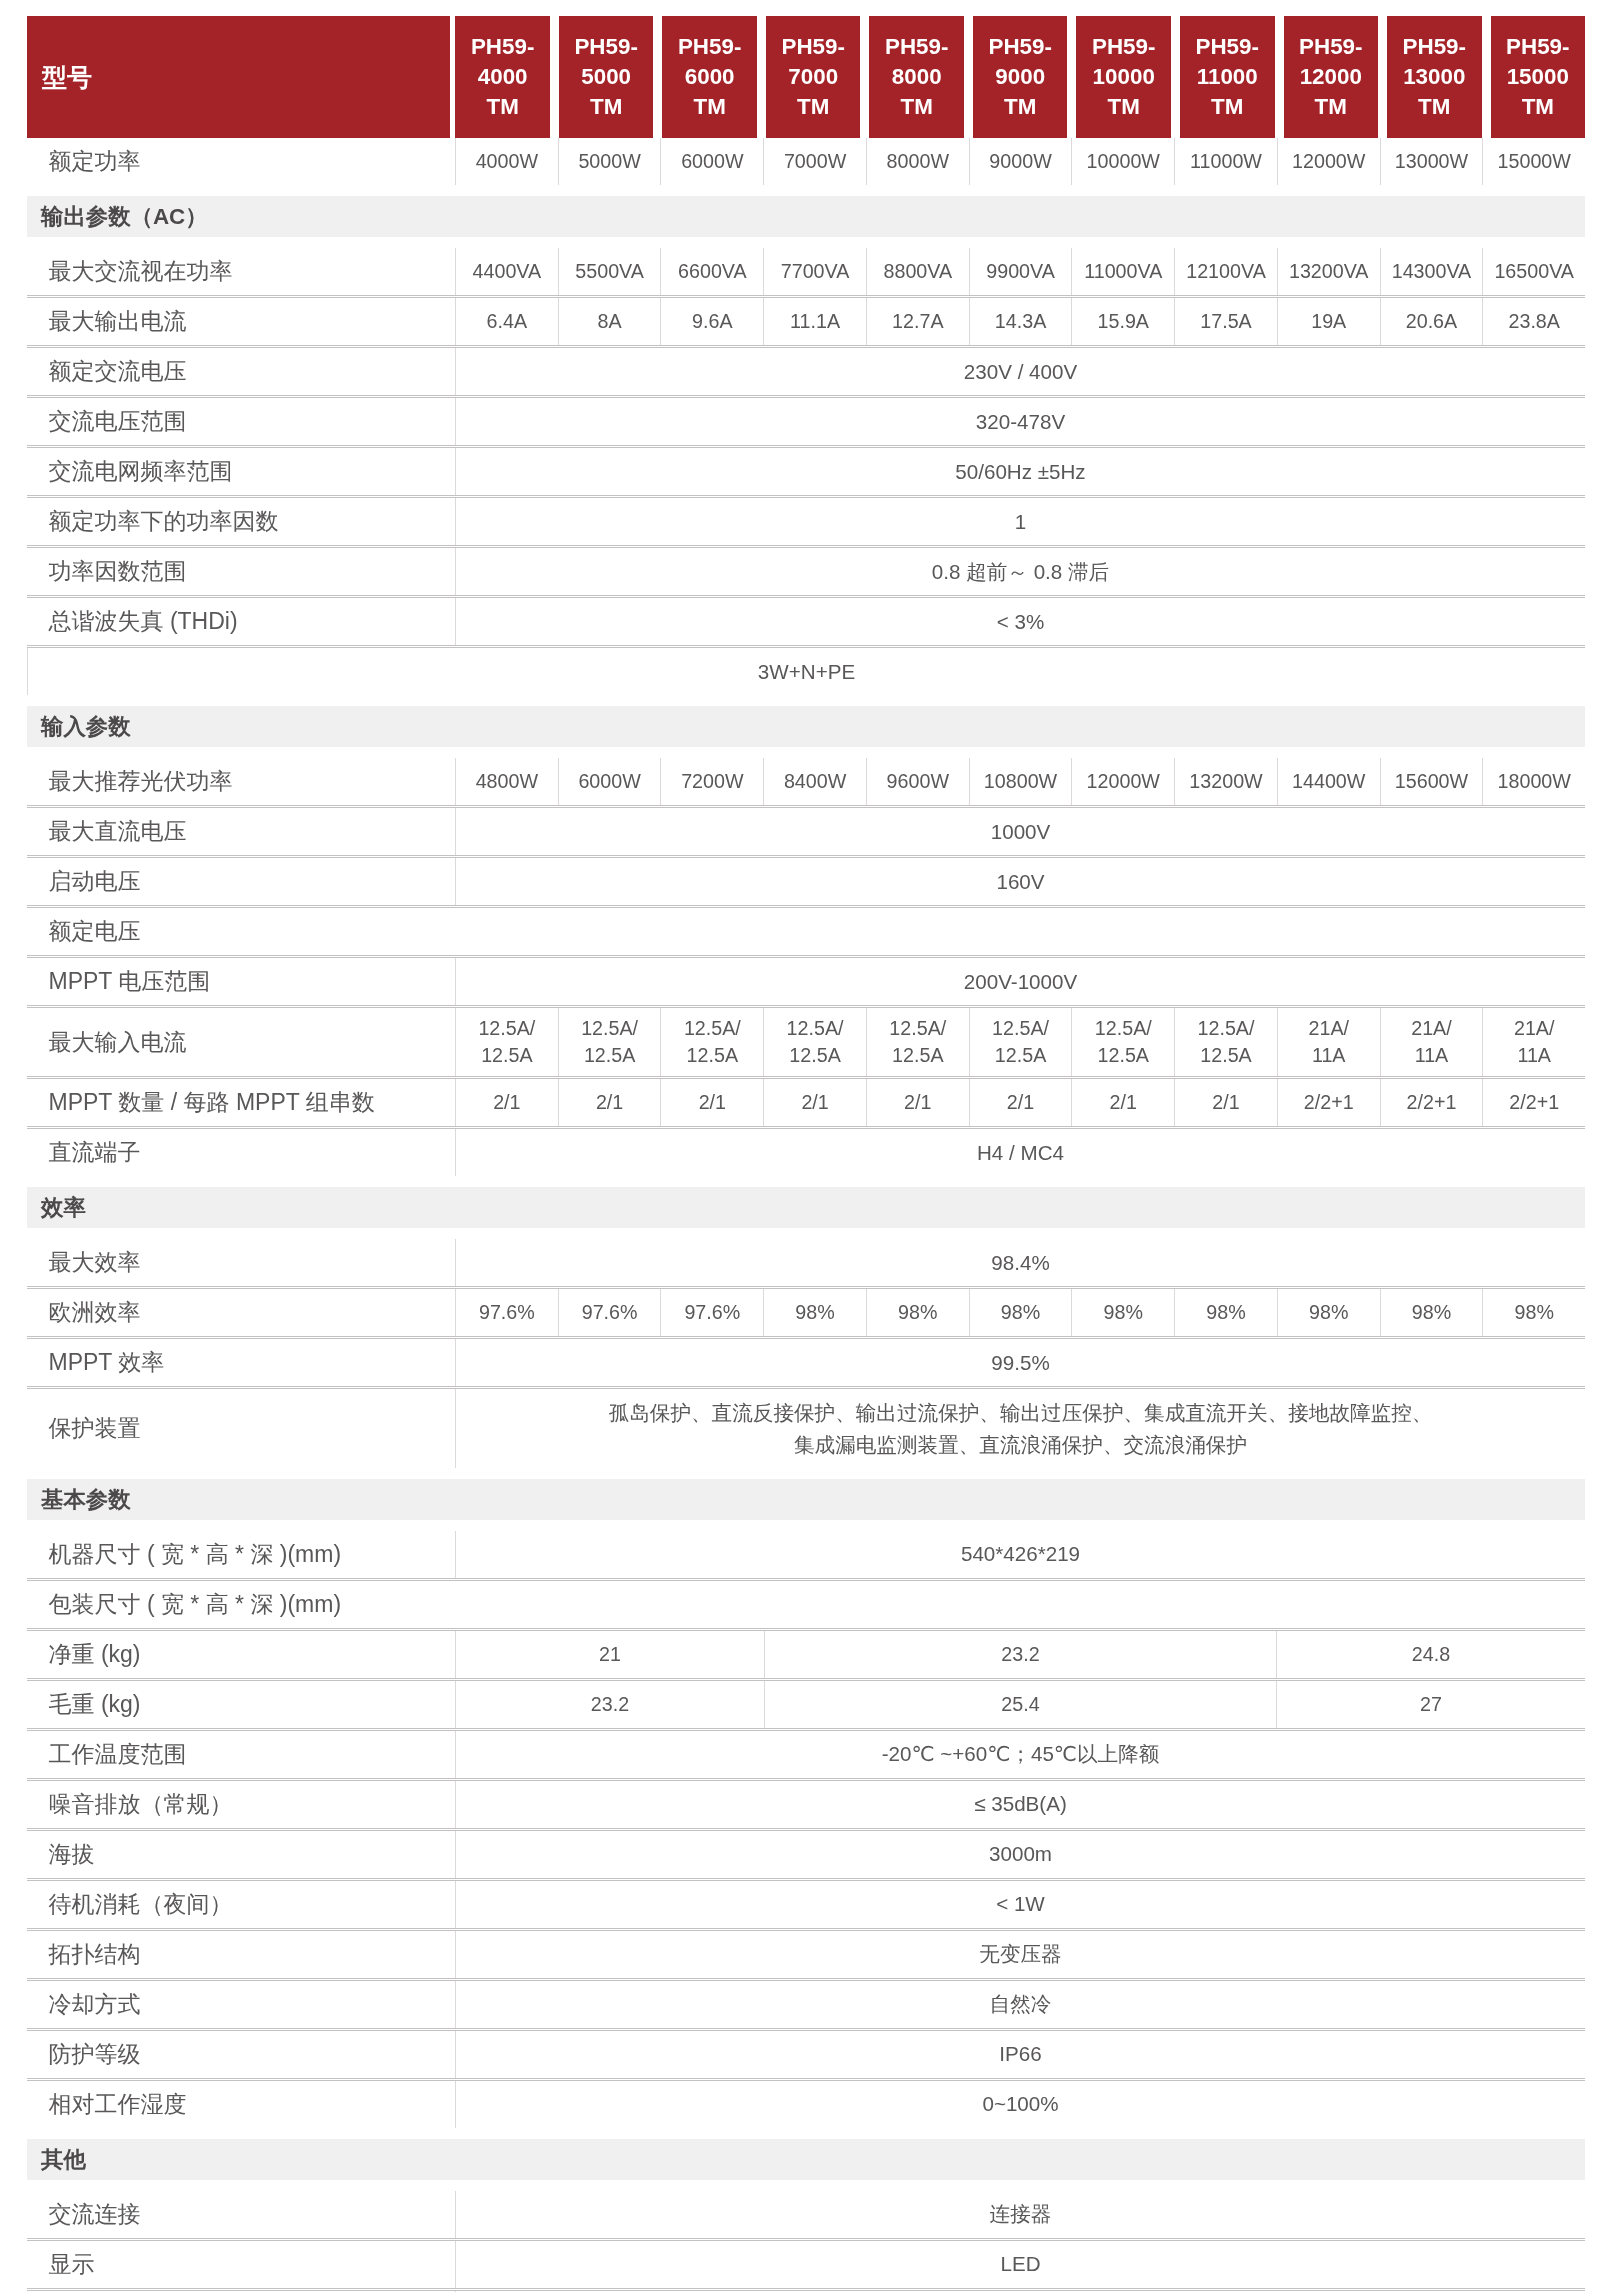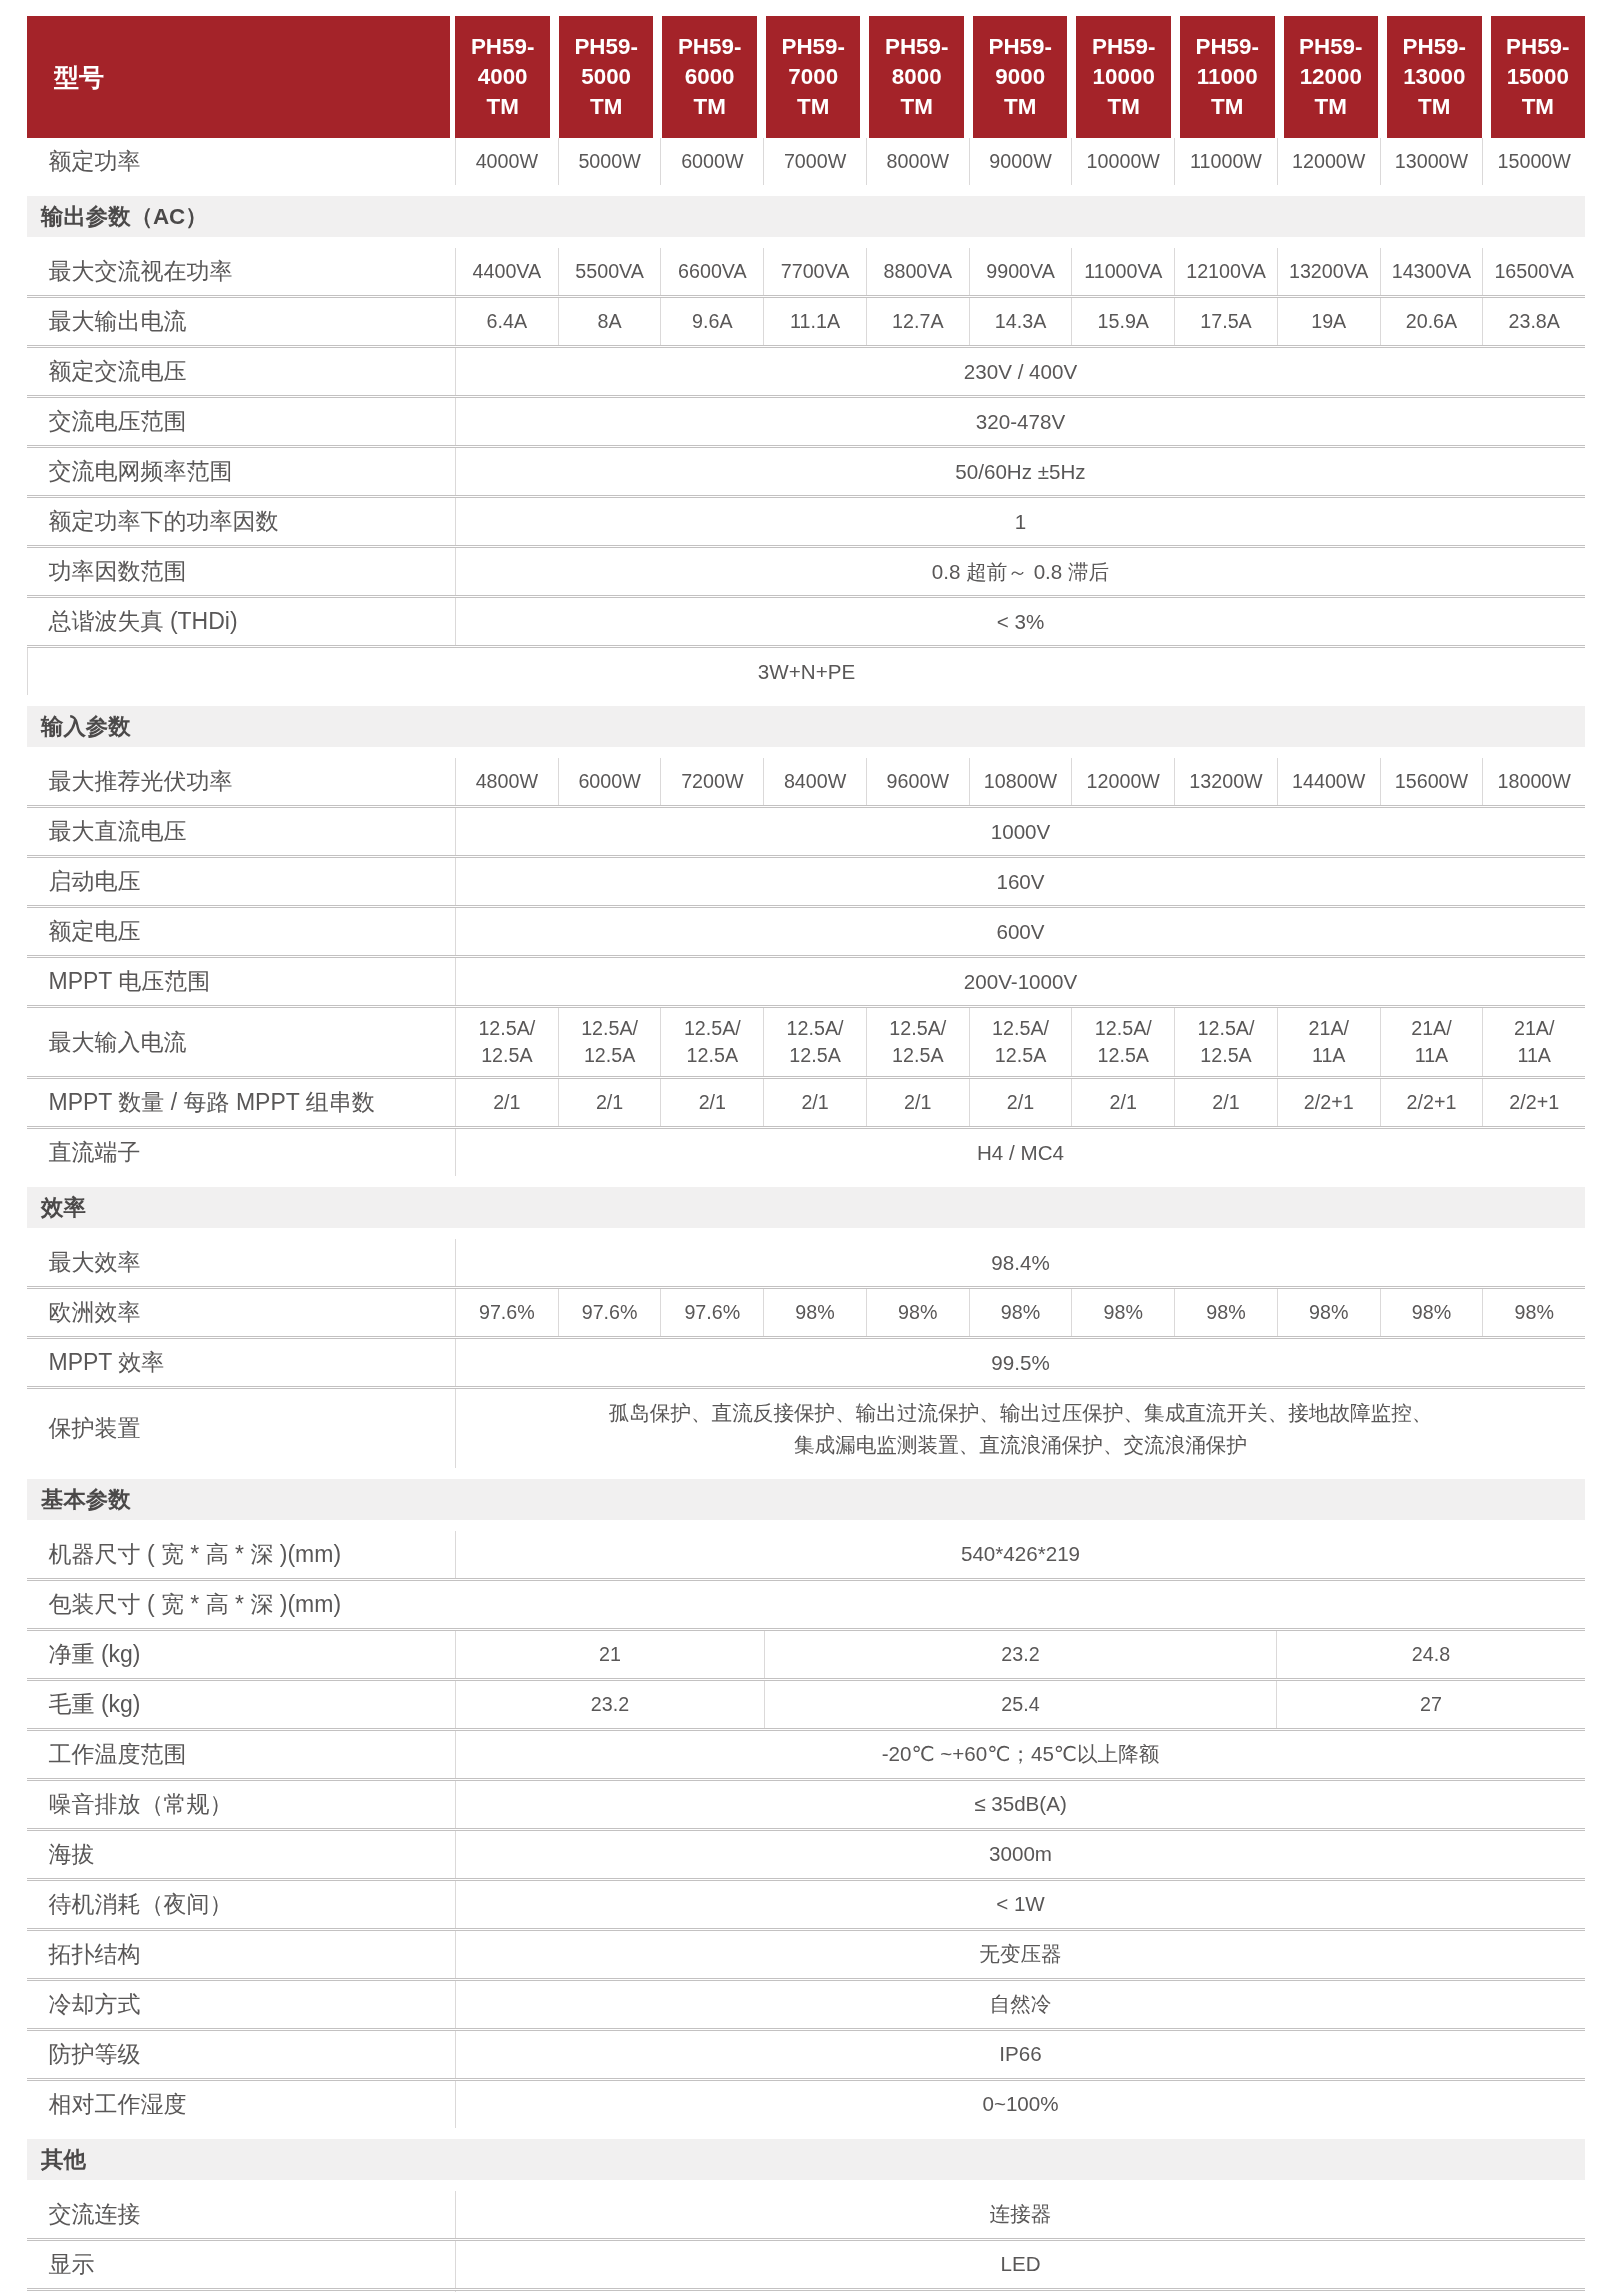--- a/index.html
+++ b/index.html
@@ -14,21 +14,21 @@
   *{margin:0;padding:0;}
   body{
     width:1609px;height:2293px;box-sizing:border-box;
     padding:16px 24px 0 27px;background:#ffffff;
     font-family:"Liberation Sans","DejaVu Sans",sans-serif;
     color:var(--text);
   }
   .header-row{display:flex;column-gap:5.4px;min-height:122px;}
   .mh-label{
     flex:0 0 423px;background:var(--red);color:#fff;display:flex;align-items:center;
-    padding-left:27px;box-sizing:border-box;font-size:25px;font-weight:bold;
+    padding-left:15px;box-sizing:border-box;font-size:25px;font-weight:bold;
   }
   .mh-cells{flex:1;display:flex;column-gap:9px;}
   .mh-cell{
     flex:1 1 0;background:var(--red);color:#fff;display:flex;align-items:center;justify-content:center;
     text-align:center;font-size:22.4px;font-weight:bold;line-height:30px;white-space:pre-line;
   }
   .row{display:flex;align-items:stretch;min-height:47px;border-bottom:3.6px double var(--divider);}
   .row.no-sep{border-bottom:none;}
   .row-label{
     flex:0 0 428px;width:428px;display:flex;align-items:center;padding-left:21.5px;
@@ -189,21 +189,20 @@
     <div class="row">
       <div class="row-label">最大直流电压</div>
       <div class="span-val">1000V</div>
     </div>
     <div class="row">
       <div class="row-label">启动电压</div>
       <div class="span-val">160V</div>
     </div>
     <div class="row">
       <div class="row-label">额定电压</div>
-      <div class="span-val">600V</div>
     </div>
     <div class="row">
       <div class="row-label">MPPT 电压范围</div>
       <div class="span-val">200V-1000V</div>
     </div>
     <div class="row">
       <div class="row-label">最大输入电流</div>
       <div class="vals">
         <div class="cell">12.5A/
 12.5A</div>

